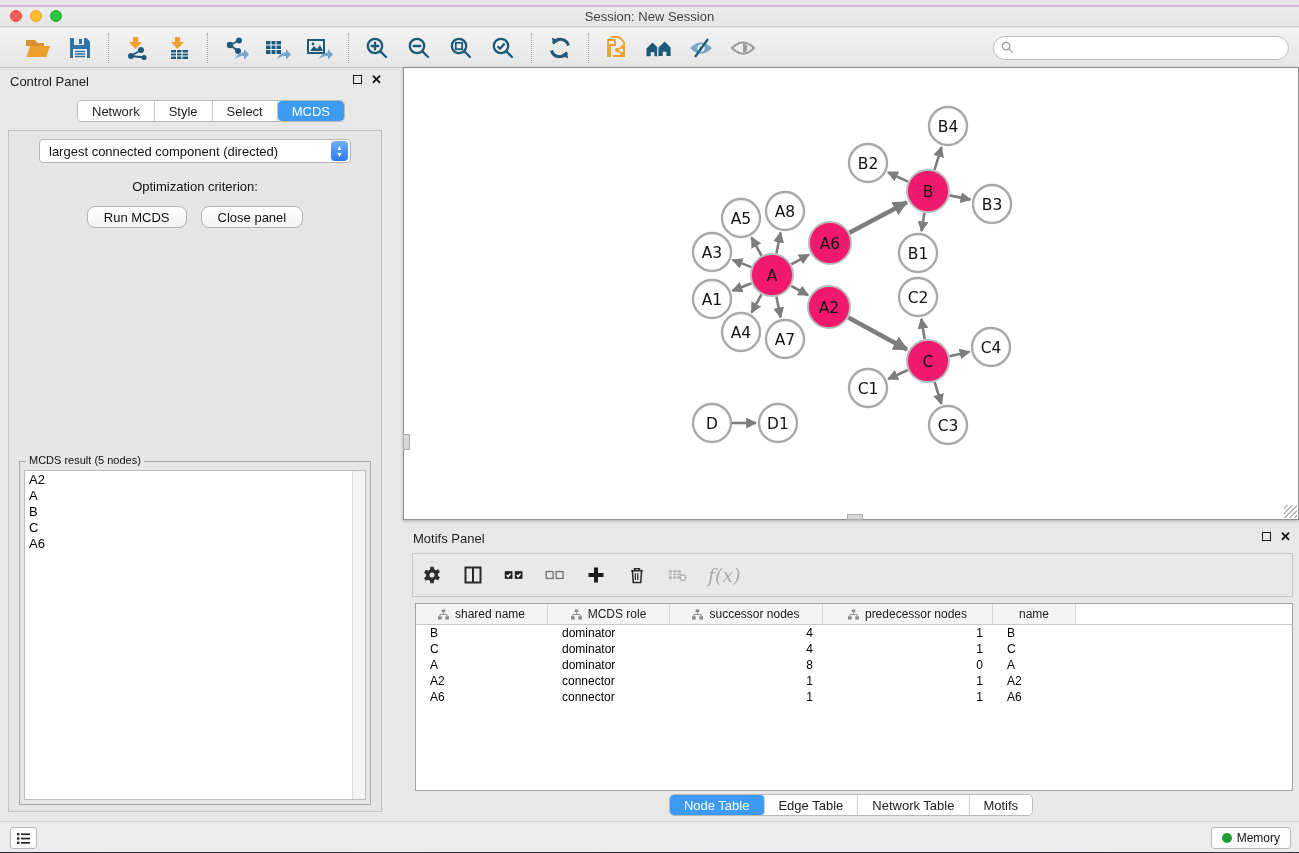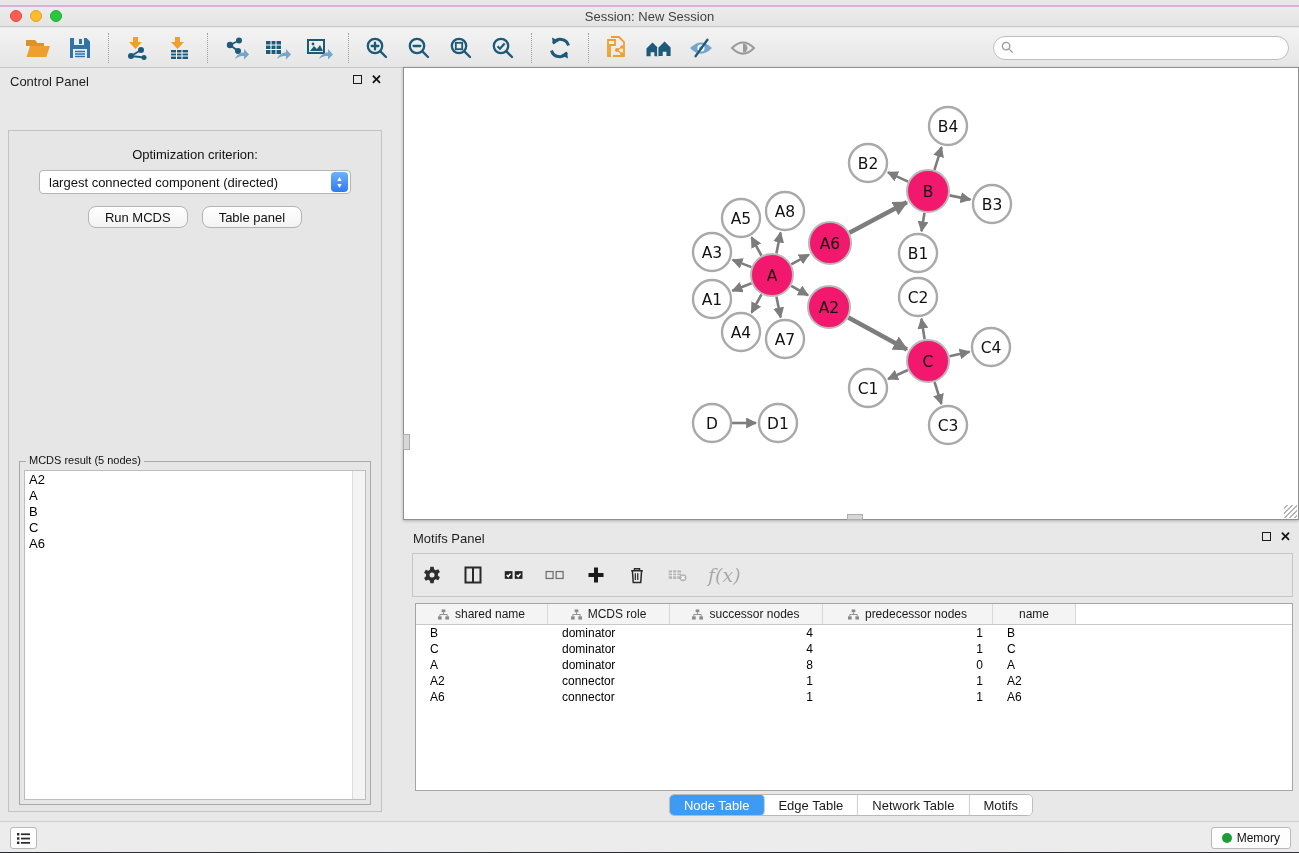--- a/index.html
+++ b/index.html
@@ -313,32 +313,38 @@
   </div>
 
   <div id="control-panel">
     <div class="panel-head">
       <span class="panel-title">Control Panel</span>
       <span class="panel-ctls">
         <span class="float-box"></span>
         <span class="close-x">✕</span>
       </span>
     </div>
+    <div class="seg-tabs" id="cp-tabs">
+        <div class="seg-tab">Network</div>
+        <div class="seg-tab">Style</div>
+        <div class="seg-tab">Select</div>
+        <div class="seg-tab sel">MCDS</div>
+      </div>
     <div id="cp-body">
-      <div id="opt-label">Optimization criterion:</div>
       <div id="criterion-select">
         <span>largest connected component (directed)</span>
         <span id="criterion-stepper">
             <span>▲</span>
             <span>▼</span>
           </span>
       </div>
+      <div id="opt-label">Optimization criterion:</div>
       <div id="cp-buttons">
         <button class="mac-btn">Run MCDS</button>
-        <button class="mac-btn">Table panel</button>
+        <button class="mac-btn">Close panel</button>
       </div>
       <div id="result-fieldset">
         <span id="result-legend">MCDS result (5 nodes)</span>
         <div id="result-list">
           <div id="result-items">
               <div class="result-item">A2</div>
               <div class="result-item">A</div>
               <div class="result-item">B</div>
               <div class="result-item">C</div>
               <div class="result-item">A6</div>

